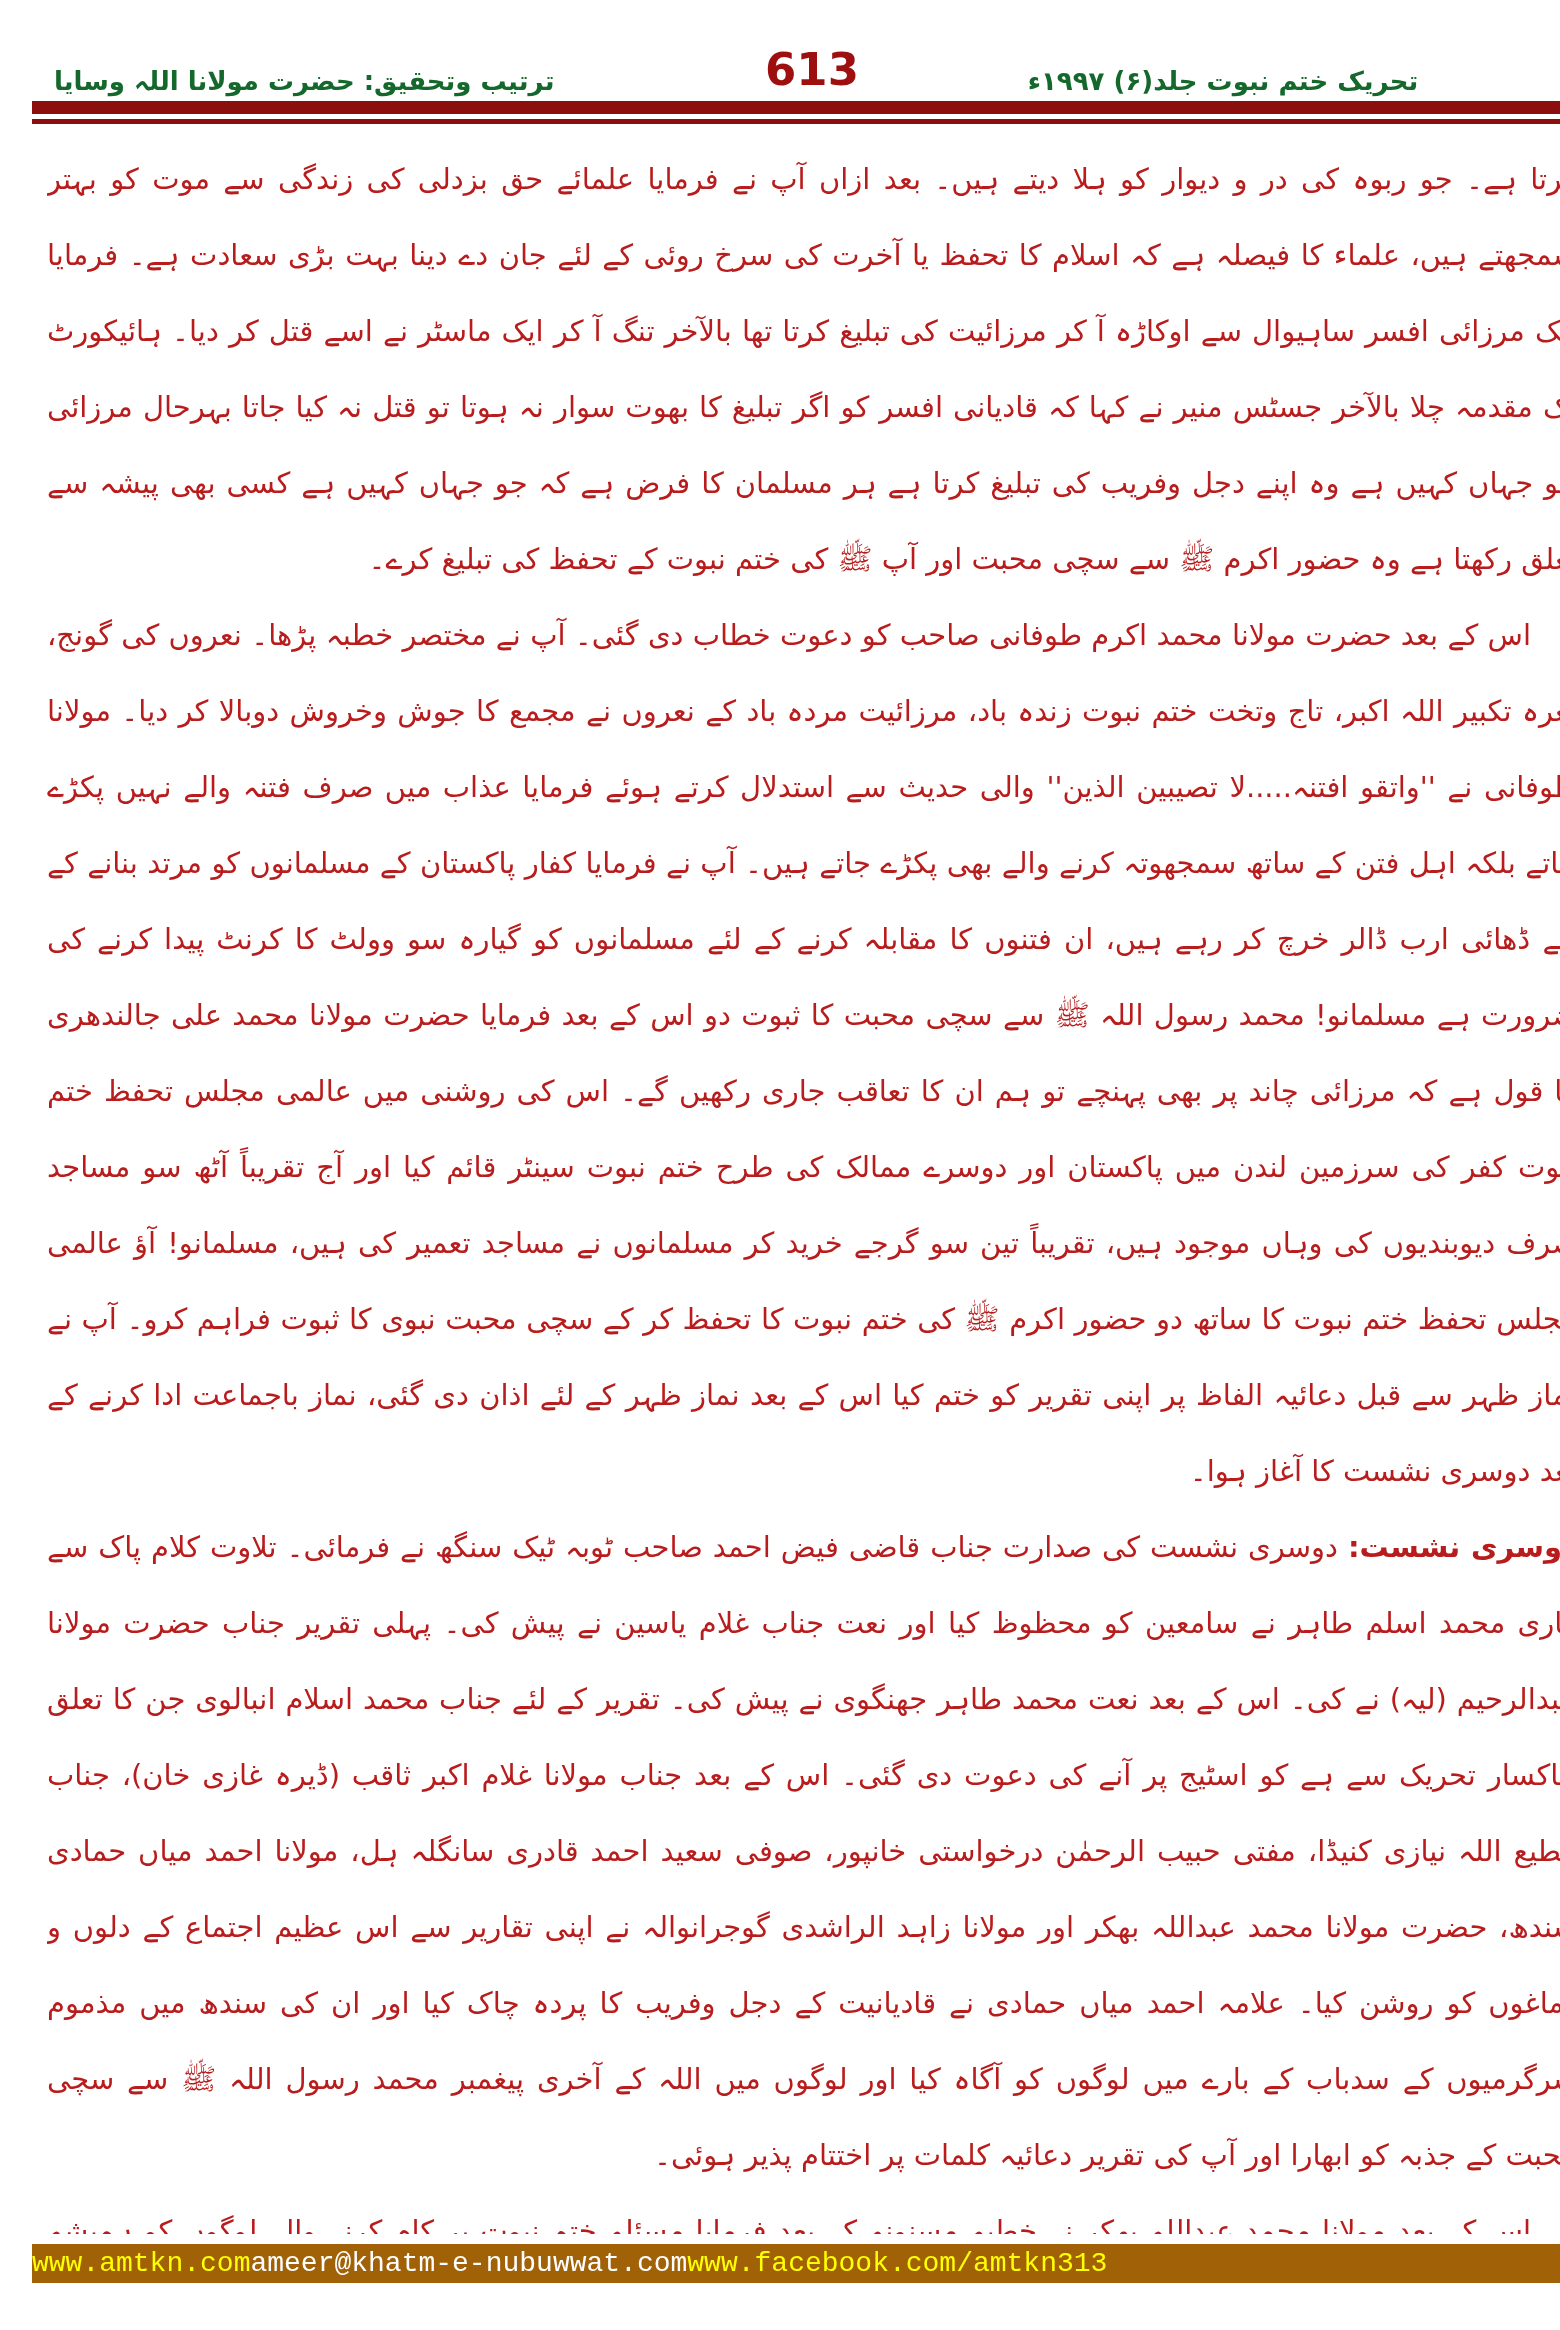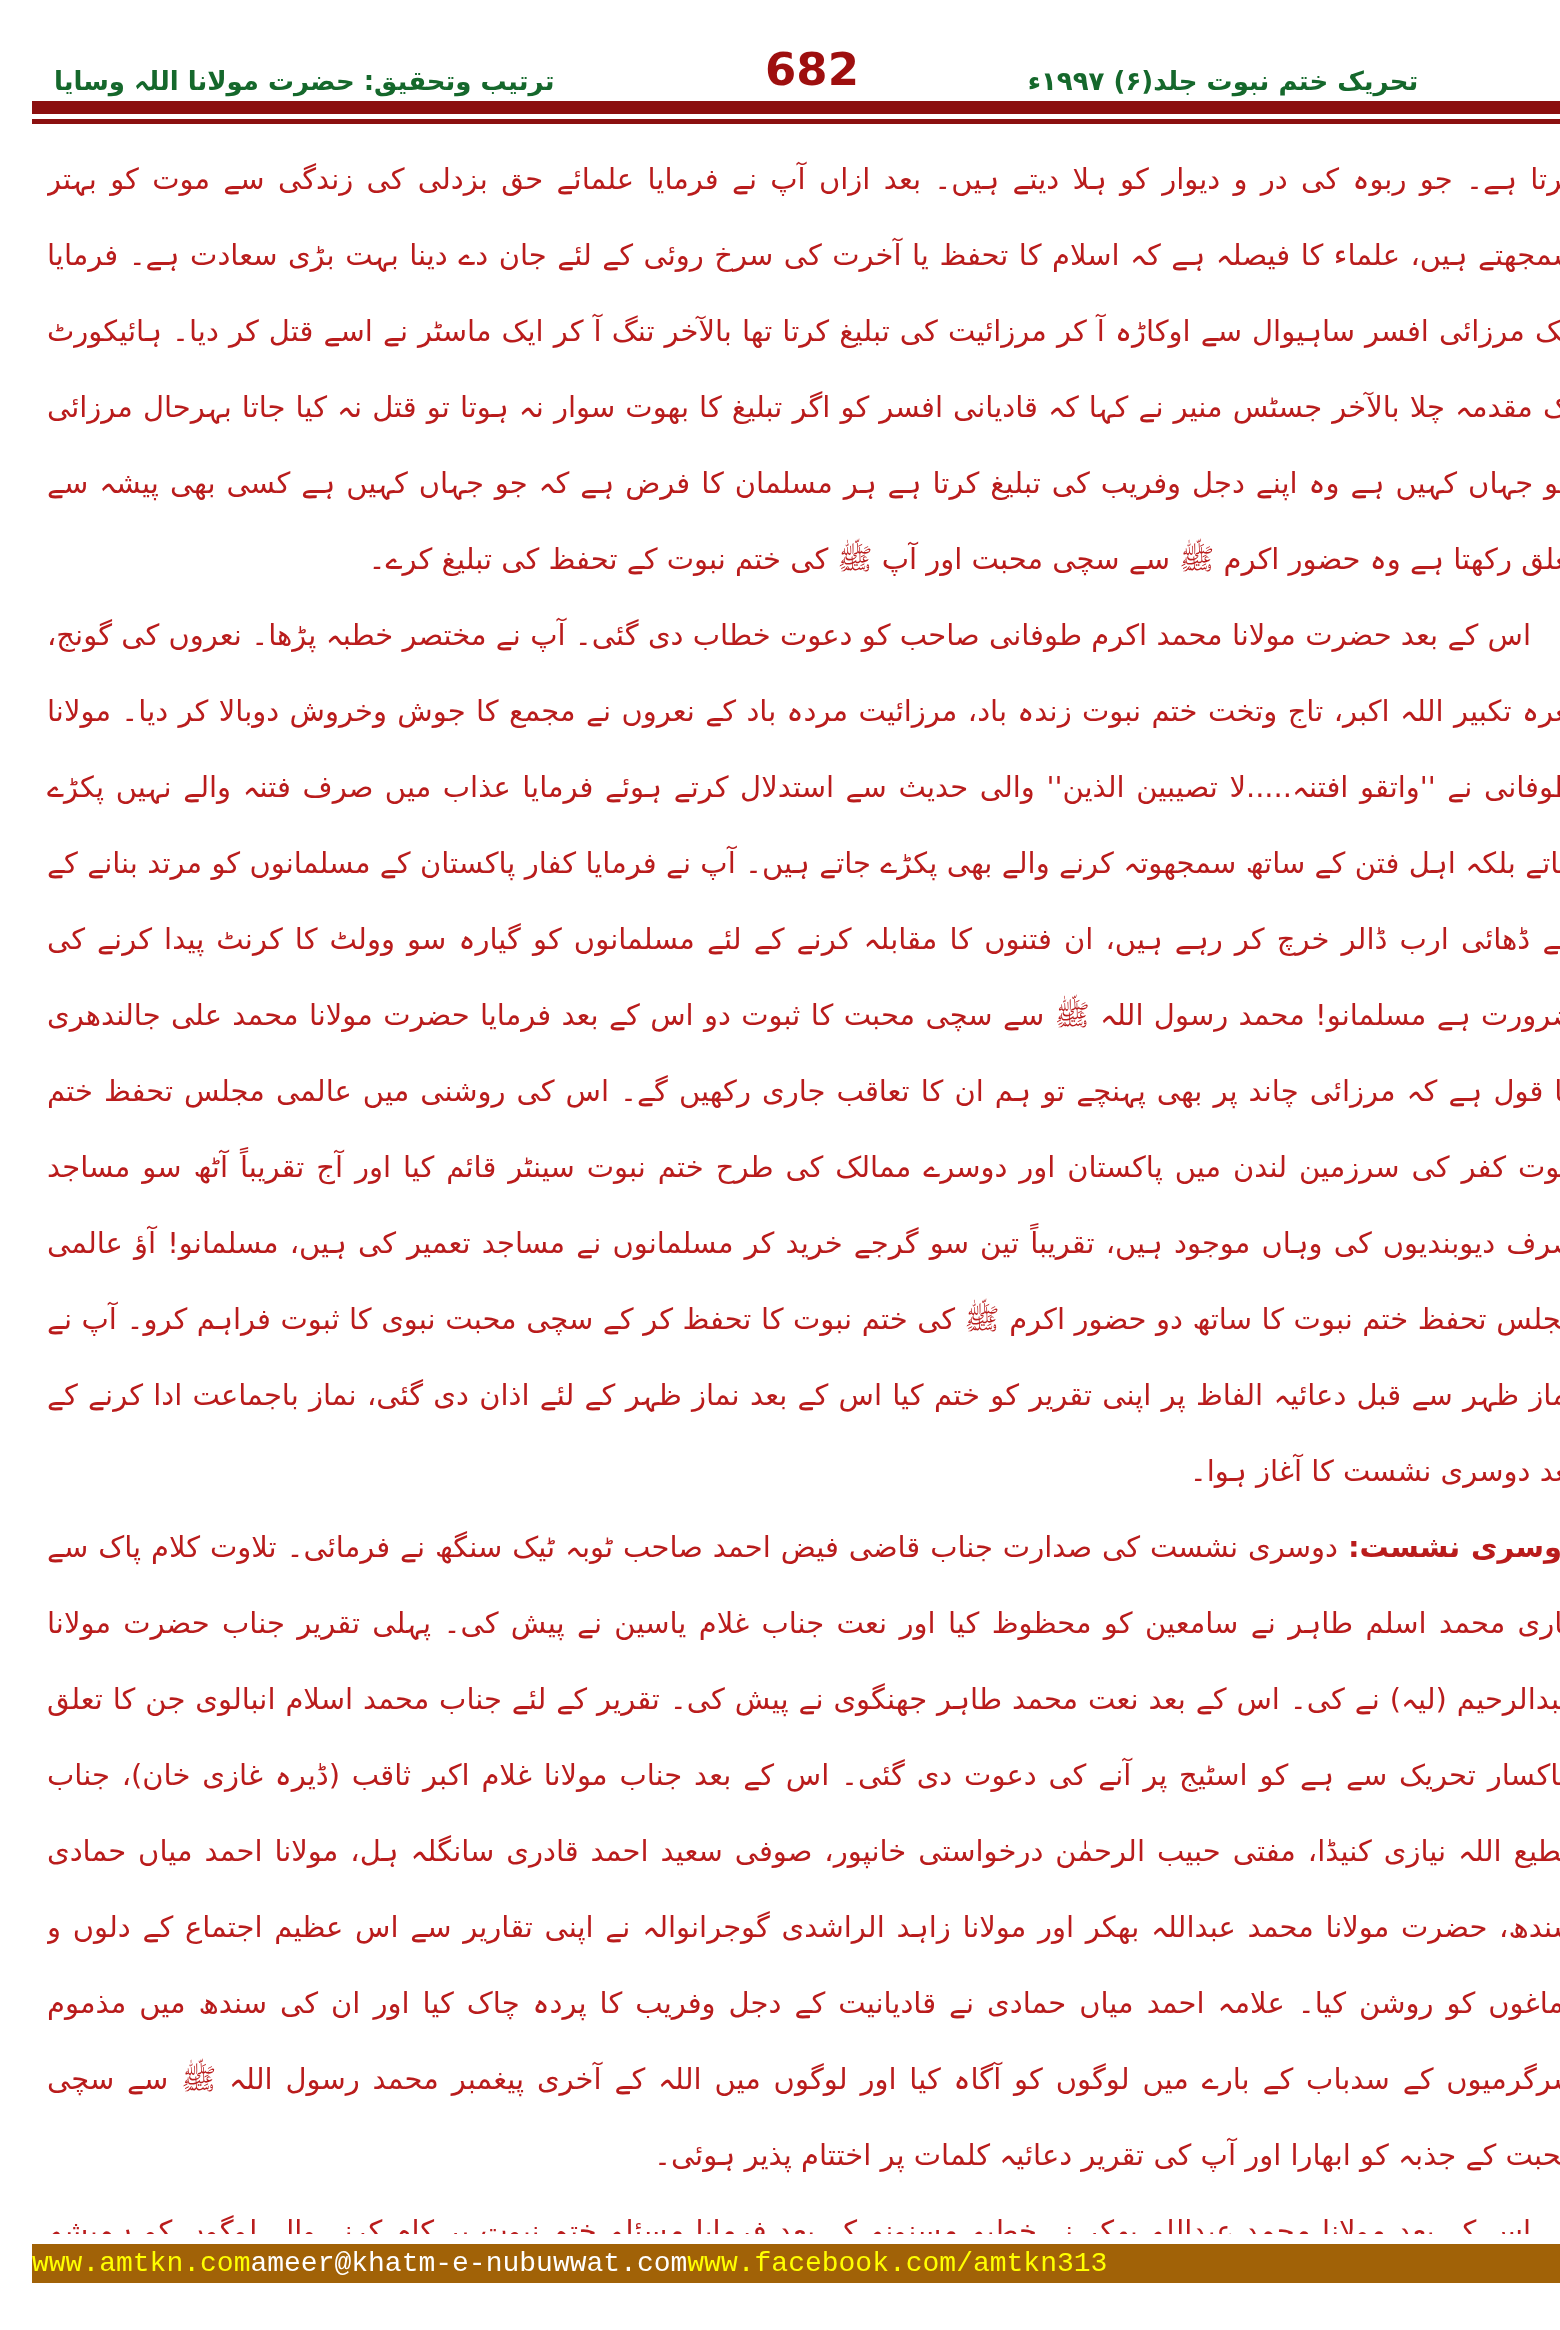--- a/index.html
+++ b/index.html
@@ -52,21 +52,21 @@
   .f-link.yellow { color:#ffff00; }
   .f-link.white  { color:#ffffff; }
 </style>
 </head>
 <body>
 
 <div class="page">
 
   <header class="header">
     <div class="h-left">ترتیب وتحقیق: حضرت مولانا اللہ وسایا</div>
-    <div class="h-center">682</div>
+    <div class="h-center">613</div>
     <div class="h-right">تحریک ختم نبوت جلد(۶) ۱۹۹۷ء</div>
   </header>
 
   <div class="rule">
     <div class="rule-thick"></div>
     <div class="rule-thin"></div>
   </div>
 
   <main class="body">
     <p class="para">کرتا ہے۔ جو ربوہ کی در و دیوار کو ہلا دیتے ہیں۔ بعد ازاں آپ نے فرمایا علمائے حق بزدلی کی زندگی سے موت کو بہتر سمجھتے ہیں، علماء کا فیصلہ ہے کہ اسلام کا تحفظ یا آخرت کی سرخ روئی کے لئے جان دے دینا بہت بڑی سعادت ہے۔ فرمایا ایک مرزائی افسر ساہیوال سے اوکاڑہ آ کر مرزائیت کی تبلیغ کرتا تھا بالآخر تنگ آ کر ایک ماسٹر نے اسے قتل کر دیا۔ ہائیکورٹ تک مقدمہ چلا بالآخر جسٹس منیر نے کہا کہ قادیانی افسر کو اگر تبلیغ کا بھوت سوار نہ ہوتا تو قتل نہ کیا جاتا بہرحال مرزائی جو جہاں کہیں ہے وہ اپنے دجل وفریب کی تبلیغ کرتا ہے ہر مسلمان کا فرض ہے کہ جو جہاں کہیں ہے کسی بھی پیشہ سے تعلق رکھتا ہے وہ حضور اکرم ﷺ سے سچی محبت اور آپ ﷺ کی ختم نبوت کے تحفظ کی تبلیغ کرے۔</p>

